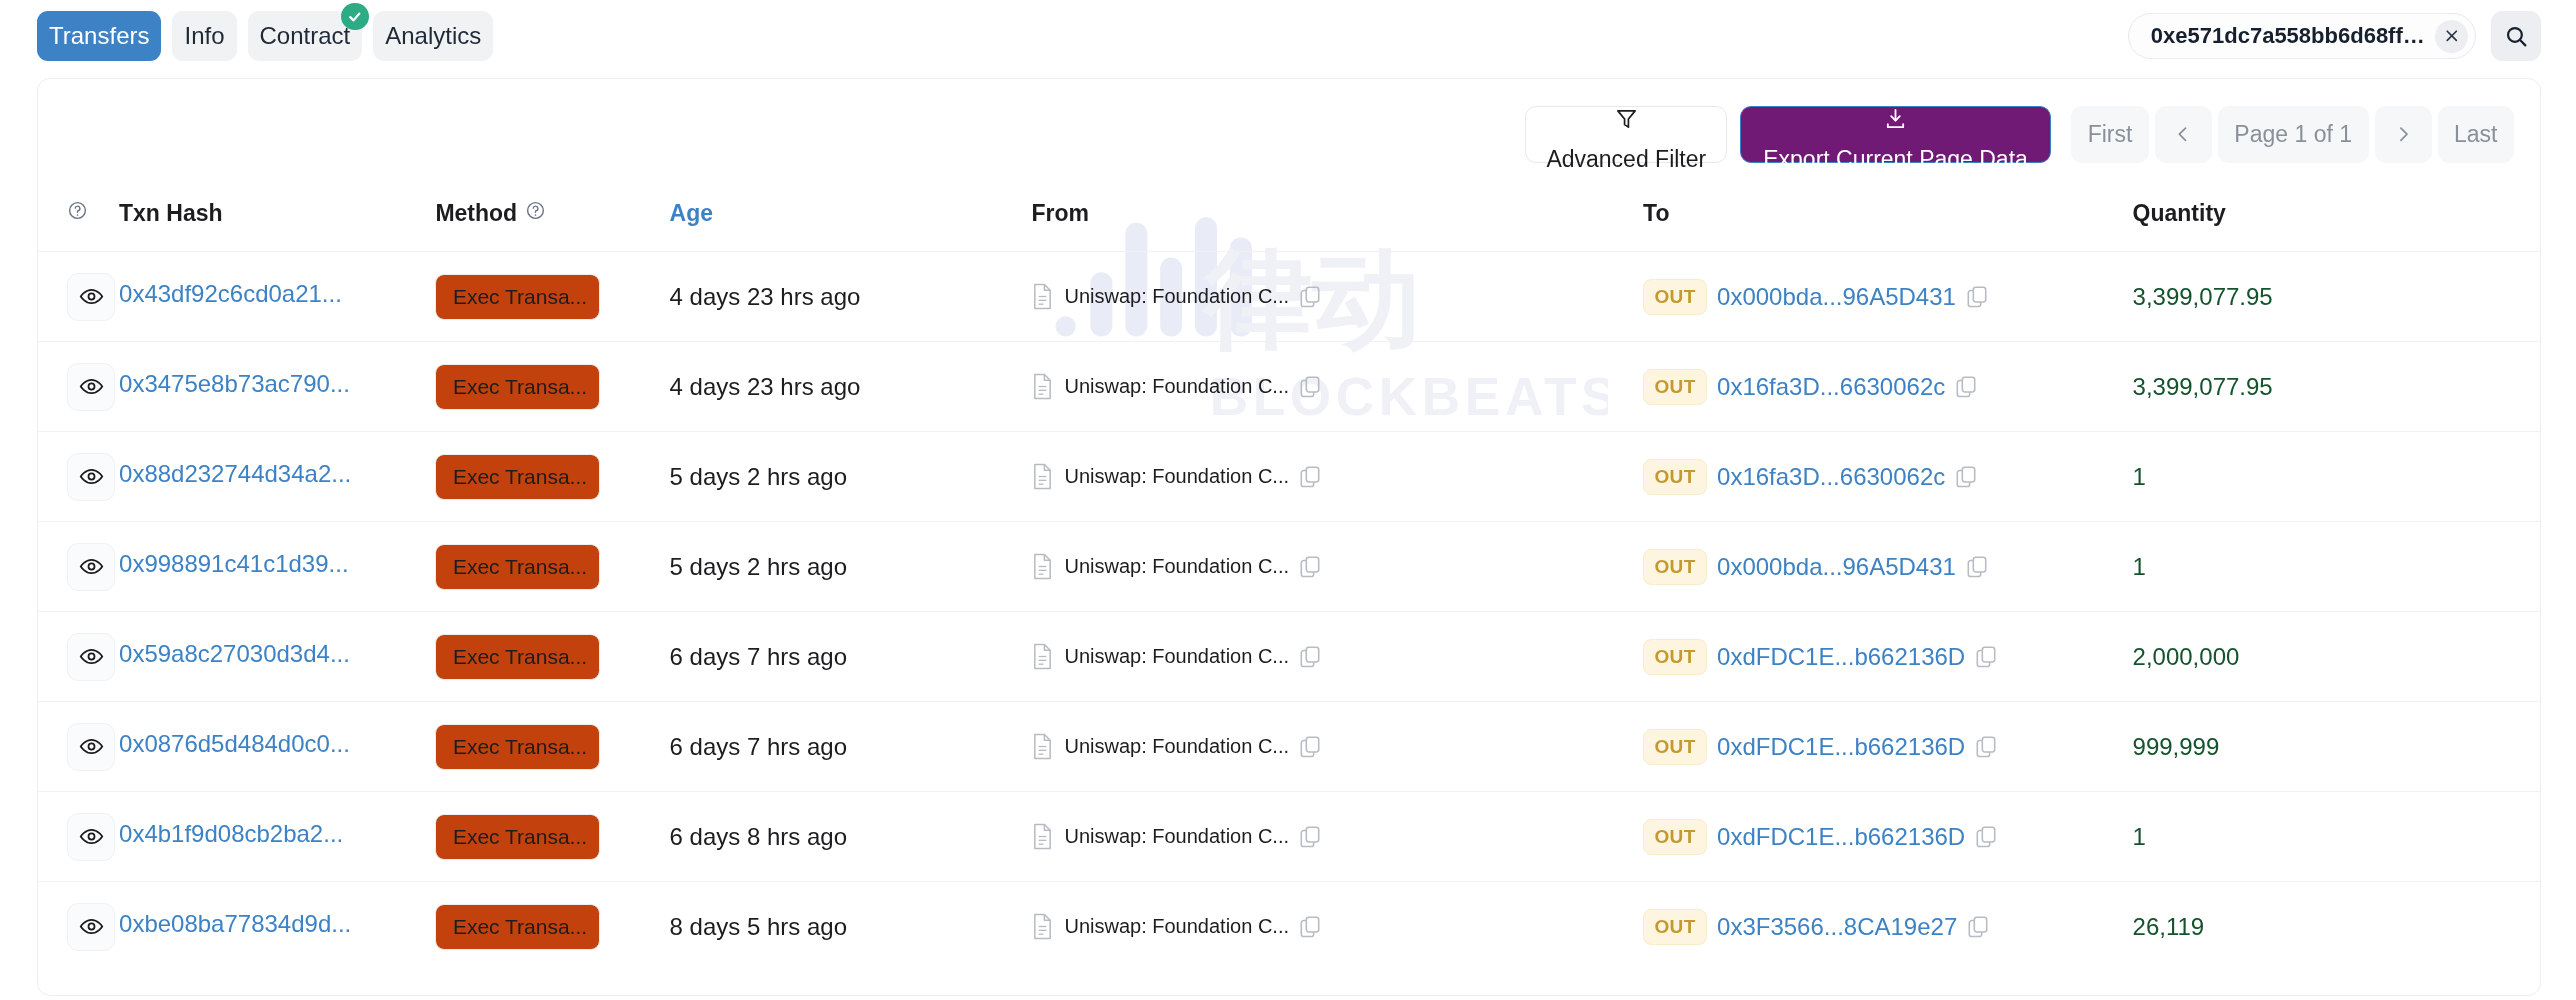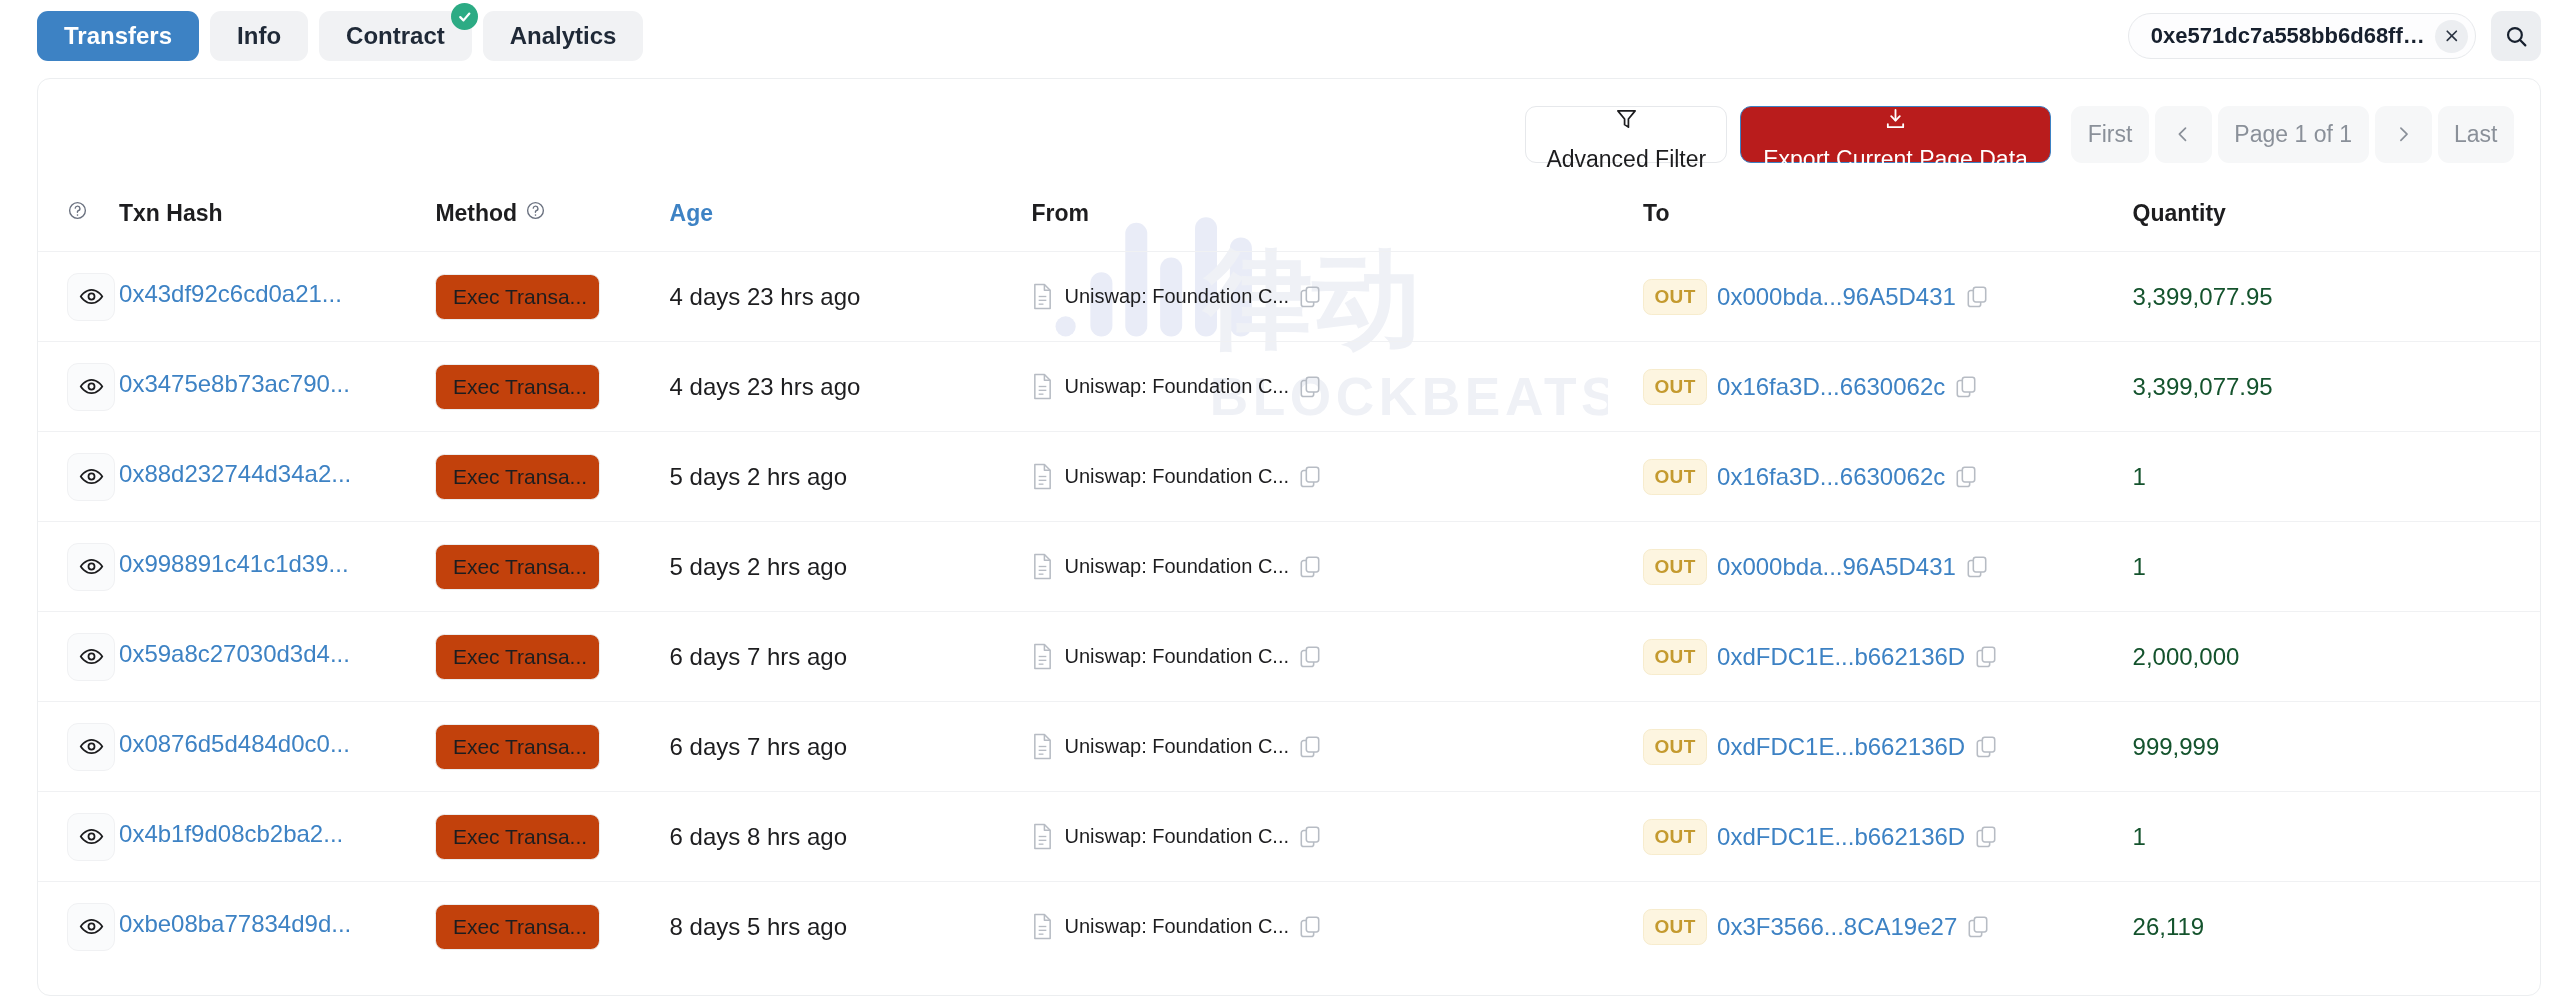--- a/index.html
+++ b/index.html
@@ -16,28 +16,28 @@
     height: 72px;
     display: flex;
     align-items: center;
     padding: 0 35px 0 37px;
     position: relative;
   }
   .tabs { display: flex; align-items: center; gap: 11px; }
   .tab {
     position: relative;
     height: 50px;
-    padding: 0 27px;
+    padding: 0 12px;
     display: flex;
     align-items: center;
     border-radius: 11px;
     background: #f1f2f4;
     color: #1f2937;
     font-size: 24px;
-    font-weight: 700;
+    font-weight: 400;
     cursor: pointer;
     white-space: nowrap;
   }
   .tab.active { background: #3d82c4; color: #ffffff; }
   .tab-badge {
     position: absolute;
     top: -8.3px;
     right: -6.4px;
     width: 27.5px; height: 27.5px;
     border-radius: 50%;
@@ -149,21 +149,21 @@
     white-space: nowrap;
     flex-direction: column;
   }
   .btn-outline {
     background: #ffffff;
     border: 0.9px solid #e6e8eb;
     color: #1d1d1f;
   }
   .btn-outline svg { width: 23px; height: 23px; }
   .btn-primary {
-    background: #b91c1c;
+    background: #701a75;
     border: 0.9px solid #3d82c4;
     color: #ffffff;
     padding: 0 22px;
     align-items: center;
   }
   .btn-primary svg { width: 23px; height: 23px; }
   .btn-primary .chev { width: 17.4px; height: 17.4px; margin-left: 2.8px; }
 
   .pager { display: flex; align-items: flex-end; gap: 6px; margin-left: 7.3px; }
   .pg {

